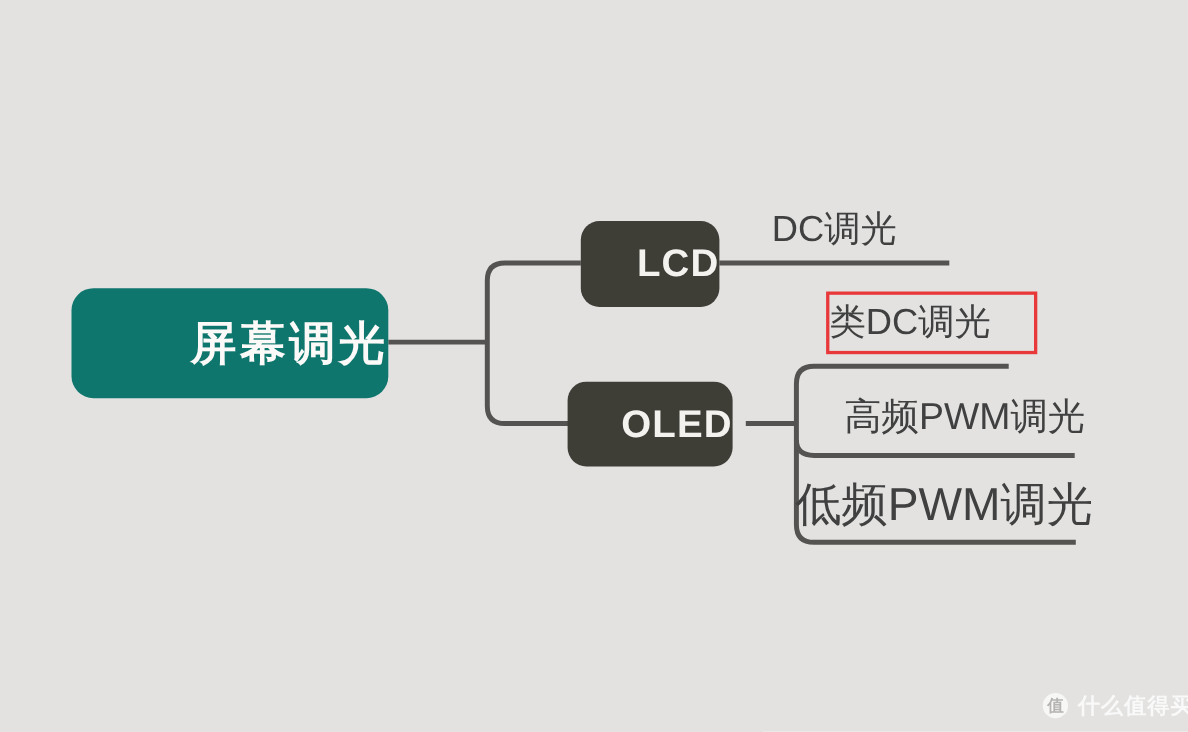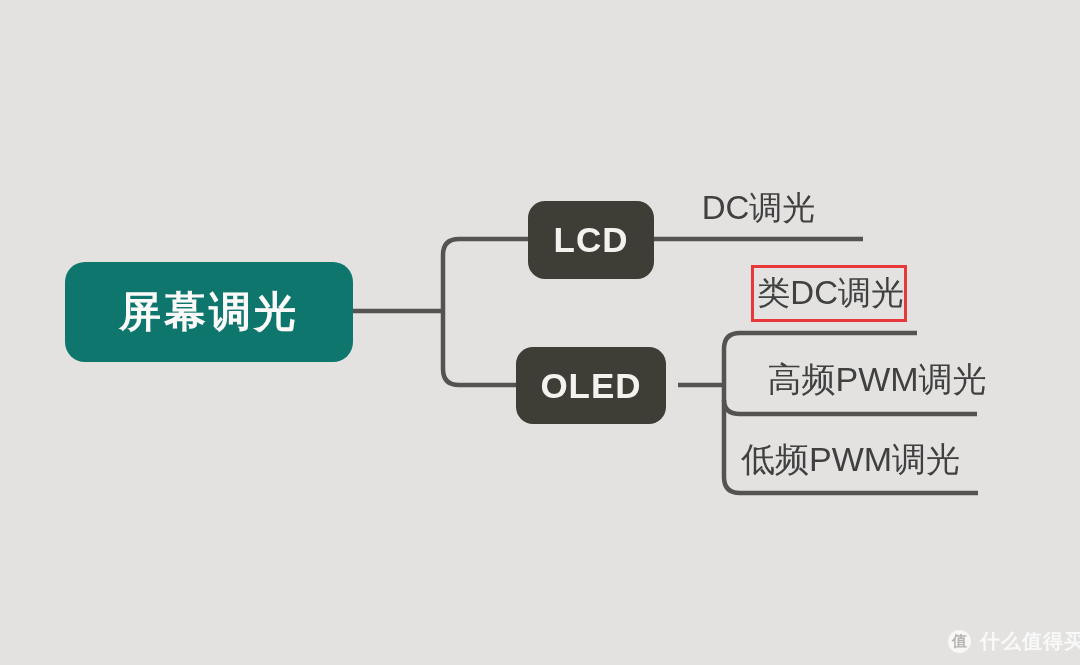--- a/index.html
+++ b/index.html
@@ -24,21 +24,21 @@
   .connectors path {
     fill: none;
     stroke: #555351;
     stroke-width: 4.5;
     stroke-linejoin: round;
   }
   .node {
     position: absolute;
     display: flex;
     align-items: center;
-    justify-content: center;
+    justify-content: flex-end;
     box-sizing: border-box;
   }
   .node-root {
     left: 65px;
     top: 262px;
     width: 288px;
     height: 100px;
     background: #0f766e;
     border-radius: 20px;
   }
@@ -82,47 +82,47 @@
     top: 187px;
     width: 209px;
     height: 42px;
     line-height: 42px;
     font-size: 33px;
   }
   .highlight-box {
     position: absolute;
     left: 751px;
     top: 265px;
-    width: 156px;
+    width: 192px;
     height: 57px;
     box-sizing: border-box;
     border: 3px solid #e8383a;
     display: flex;
     align-items: center;
-    justify-content: flex-end;
+    justify-content: flex-start;
   }
   .leaf-pseudo-dc {
     position: static;
     font-size: 33px;
   }
   .leaf-high-pwm {
     left: 750px;
     top: 355px;
     width: 254px;
     height: 48px;
     line-height: 48px;
     font-size: 34px;
   }
   .leaf-low-pwm {
     left: 723px;
     top: 435px;
     width: 255px;
     height: 48px;
     line-height: 48px;
-    font-size: 34px;
+    font-size: 42px;
   }
   .watermark {
     position: absolute;
     left: 948px;
     top: 628px;
     height: 26px;
     display: flex;
     align-items: center;
     opacity: 0.85;
   }

